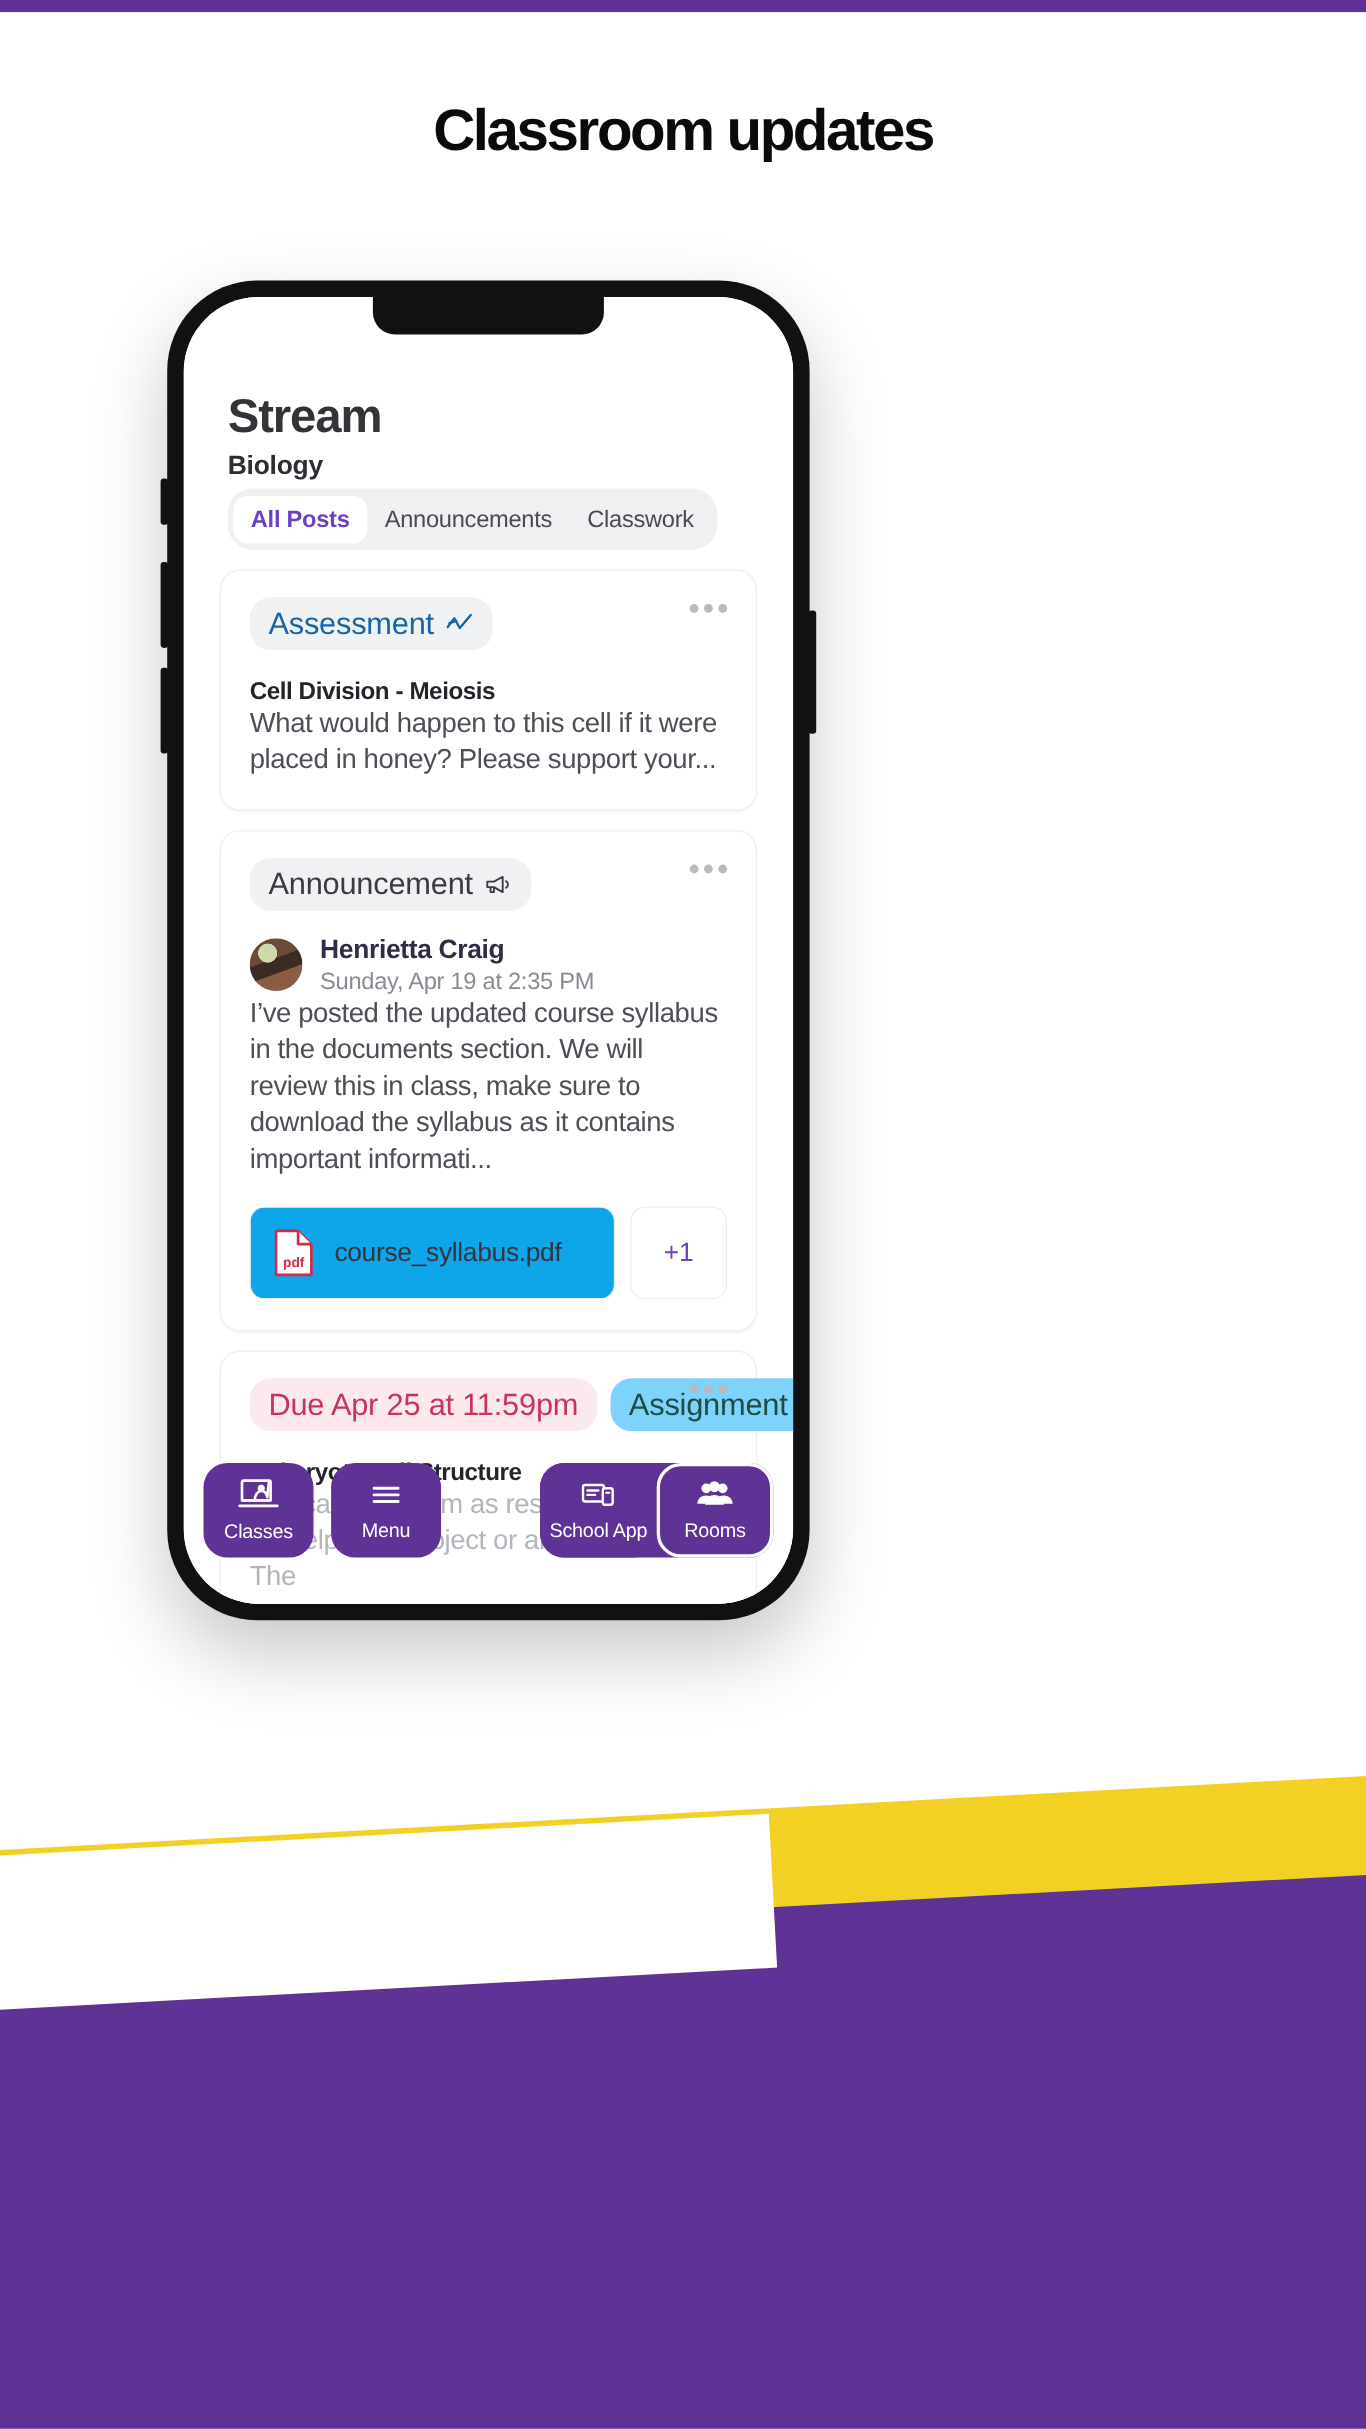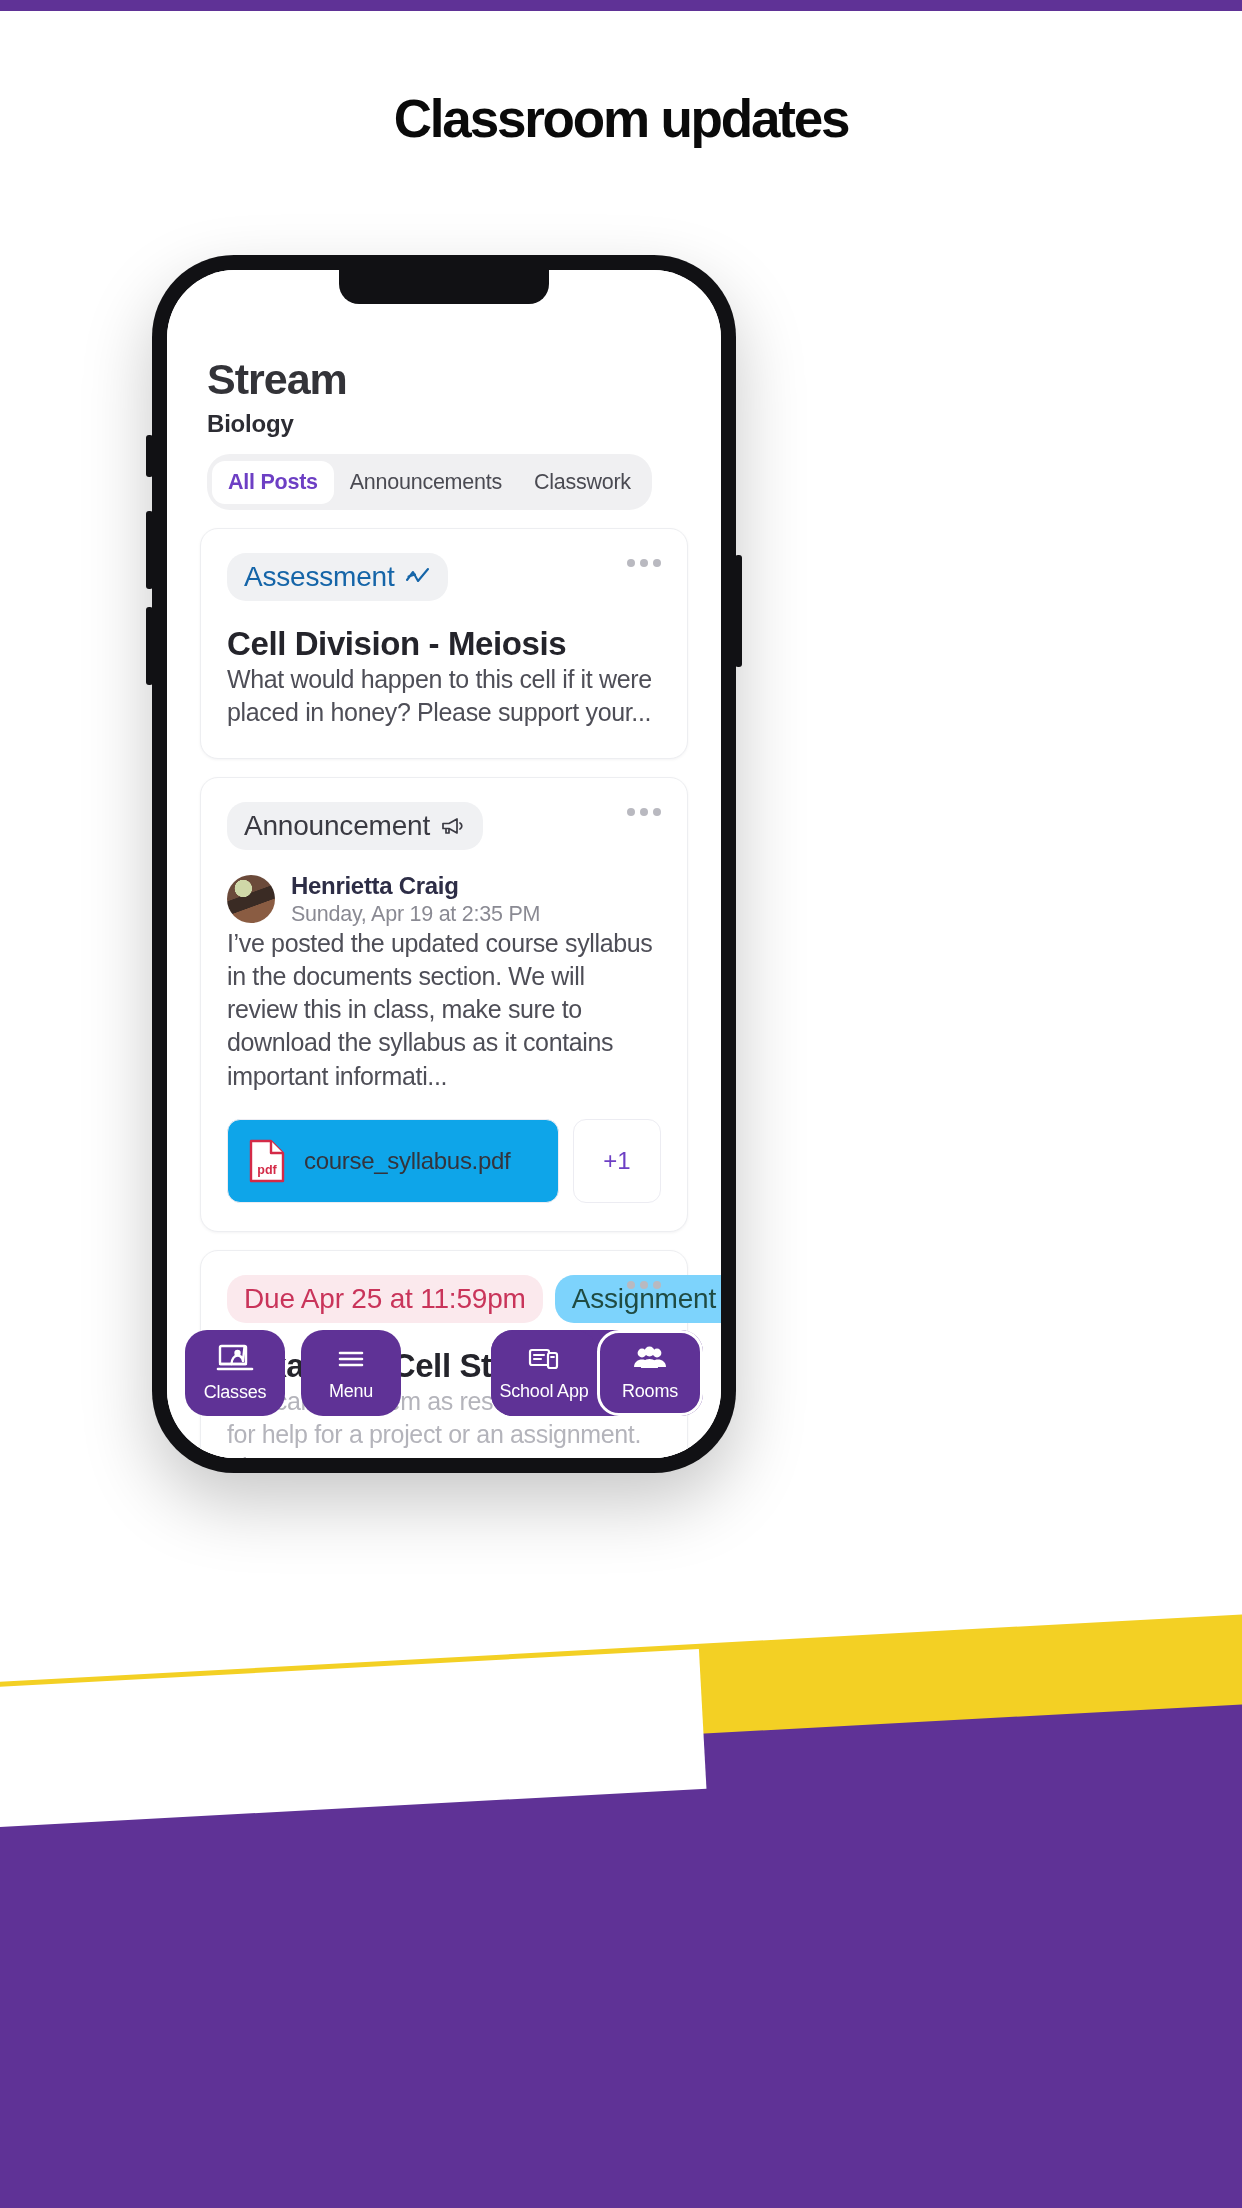--- a/index.html
+++ b/index.html
@@ -76,21 +76,21 @@
 
   #app-header { padding:87px 40px 0 40px; }
   #page-title {
     font-size:43px; font-weight:bold; color:#333338; letter-spacing:-1px; line-height:1.05;
   }
   #page-subtitle {
     font-size:24px; font-weight:bold; color:#2c2c33; margin-top:8px; letter-spacing:-0.2px;
   }
 
   #tabbar {
-    margin:16px 40px 0 40px;
+    margin:6px 40px 0 40px;
     background:#f0f0f2; border-radius:23px;
     display:flex; align-items:center; padding:5px;
     height:56px; width:min-content;
   }
   .tab {
     font-size:21.5px; color:#4a4a52; padding:9px 16px; border-radius:13px;
     white-space:nowrap; letter-spacing:-0.25px;
   }
   .tab.active { background:#ffffff; color:#6d3fc4; font-weight:bold; }
 
@@ -115,21 +115,21 @@
   .badge-assignment { background:#7dd3fc; color:#1f4b42; }
   .badge-due { background:#fbe9ed; color:#c9345a; }
 
   .kebab {
     position:absolute; right:26px; top:30px;
     display:flex; gap:5px;
   }
   .kebab span { width:8px; height:8px; border-radius:50%; background:#b9b9c0; display:block; }
 
   .card-title {
-    margin-top:24px; font-size:33px; font-weight:bold; color:#24242b; letter-spacing:-0.4px;
+    margin-top:24px; font-size:22px; font-weight:bold; color:#24242b; letter-spacing:-0.4px;
   }
   .card-body {
     font-size:25px; color:#4e4e57; line-height:1.33; letter-spacing:-0.35px;
   }
   .card-body.muted { color:#b4b4bb; }
 
   
   .author-row { display:flex; align-items:center; gap:16px; margin-top:22px; }
   .avatar {
     width:48px; height:48px; border-radius:50%;

